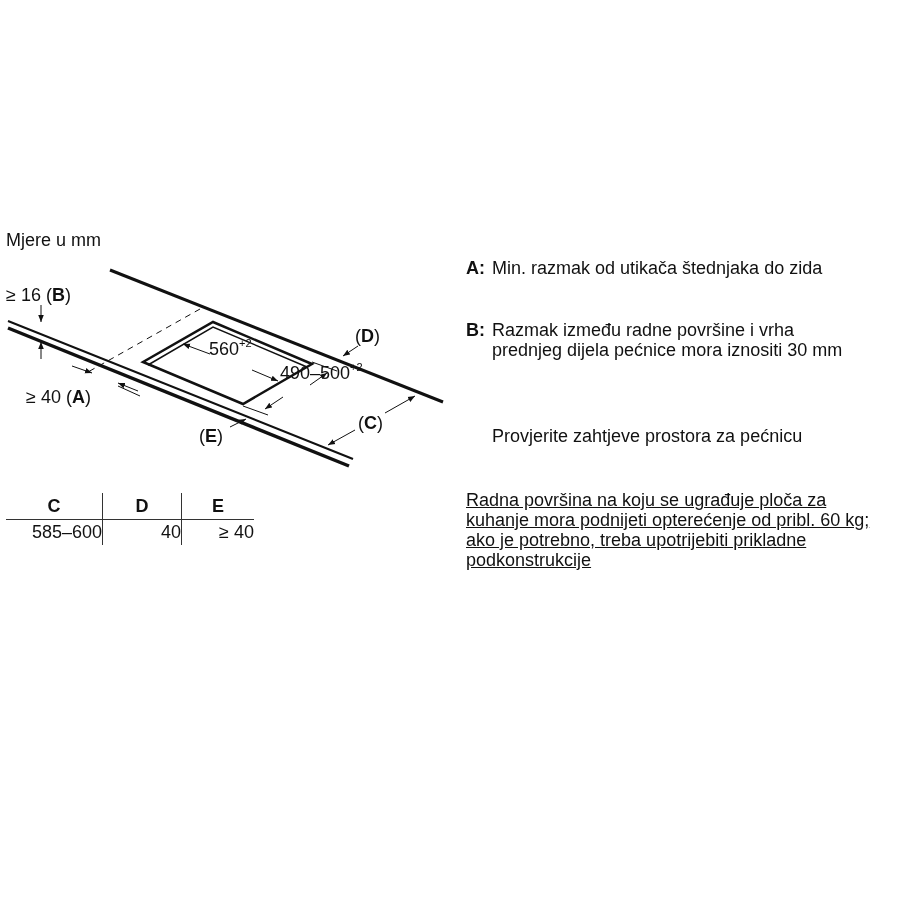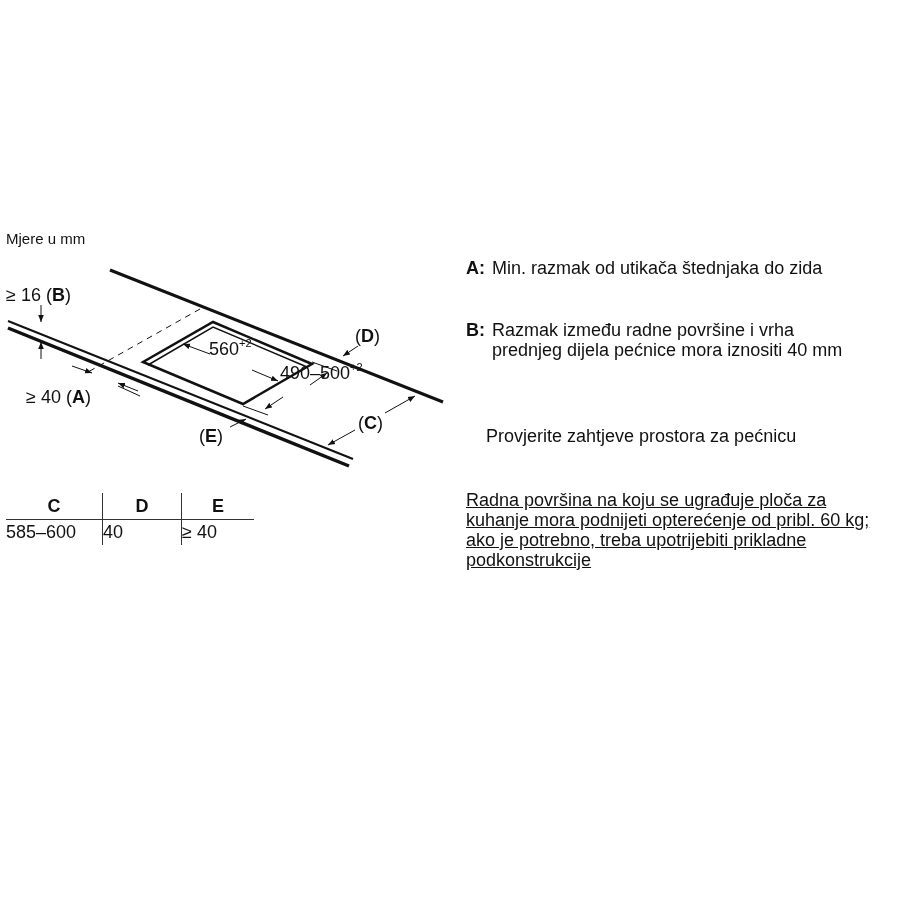--- a/index.html
+++ b/index.html
@@ -1,38 +1,38 @@
 <!DOCTYPE html>
 <html><head>
 <meta charset="utf-8">
 <style>
   html, body { margin:0; padding:0; background:#ffffff; }
   body { width:900px; height:900px; position:relative; overflow:hidden;
          font-family:"Liberation Sans", sans-serif; color:#111; }
   .abs { position:absolute; }
-  .units { left:6px; top:230px; font-size:15px; }
+  .units { left:6px; top:230px; font-size:18px; }
   svg.diagram { position:absolute; left:0; top:0; }
   .lbl { position:absolute; font-size:18px; white-space:nowrap; line-height:1;text-align:right; }
   .lbl b { font-weight:bold; }
   .sup { font-size:11px; vertical-align:top; position:relative; top:-2px; }
   table.dims { position:absolute; left:6px; top:493px; border-collapse:collapse; font-size:18px; }
   table.dims th { font-weight:bold; height:26px; padding:0; text-align:center; }
-  table.dims td { height:25px; padding:0; text-align:left; }
+  table.dims td { height:25px; padding:0; text-align:right; }
   table.dims .c1 { width:96px; }
   table.dims .c2 { width:78px; }
   table.dims .c3 { width:72px; }
   table.dims th + th, table.dims td + td { border-left:1px solid #333; }
   table.dims tr.r1 td, table.dims tr.r2 td { border-top:1px solid #333; }
   .notes { position:absolute; left:466px; top:258px; width:430px; font-size:18px; line-height:20px; }
   .note { display:flex; }
   .note .key { font-weight:bold; width:26px; flex:none; }
   .note .txt { flex:1; }
   .note-a { position:absolute; left:0; top:0; }
   .note-b { position:absolute; left:0; top:62px; }
-  .note-c { position:absolute; left:20px; top:168px; }
+  .note-c { position:absolute; left:26px; top:168px; }
   .note-d { position:absolute; left:0; top:232px; }
 </style>
 </head>
 <body>
 
 <div class="abs units">Mjere u mm</div>
 
 <svg class="diagram" width="900" height="900" viewBox="0 0 900 900">
   <defs>
     <marker id="ah" viewBox="0 0 10 10" refX="10" refY="5" markerWidth="7" markerHeight="7" orient="auto-start-reverse">
@@ -111,17 +111,17 @@
 </tbody>
   </table>
 
 <div class="notes">
   <div class="note note-a" style="width:380px;">
     <span class="key">A:</span>
     <span class="txt">Min. razmak od utikača štednjaka do zida</span>
   </div>
   <div class="note note-b" style="width:400px;">
     <span class="key">B:</span>
-    <span class="txt">Razmak između radne površine i vrha prednjeg dijela pećnice mora iznositi 40 mm</span>
+    <span class="txt">Razmak između radne površine i vrha prednjeg dijela pećnice mora iznositi 30 mm</span>
   </div>
   <div class="note-c">Provjerite zahtjeve prostora za pećnicu</div>
   <div class="note-d" style="width:415px;text-decoration:underline;">Radna površina na koju se ugrađuje ploča za kuhanje mora podnijeti opterećenje od pribl. 60 kg; ako je potrebno, treba upotrijebiti prikladne podkonstrukcije</div>
 </div>
 
 </body></html>

